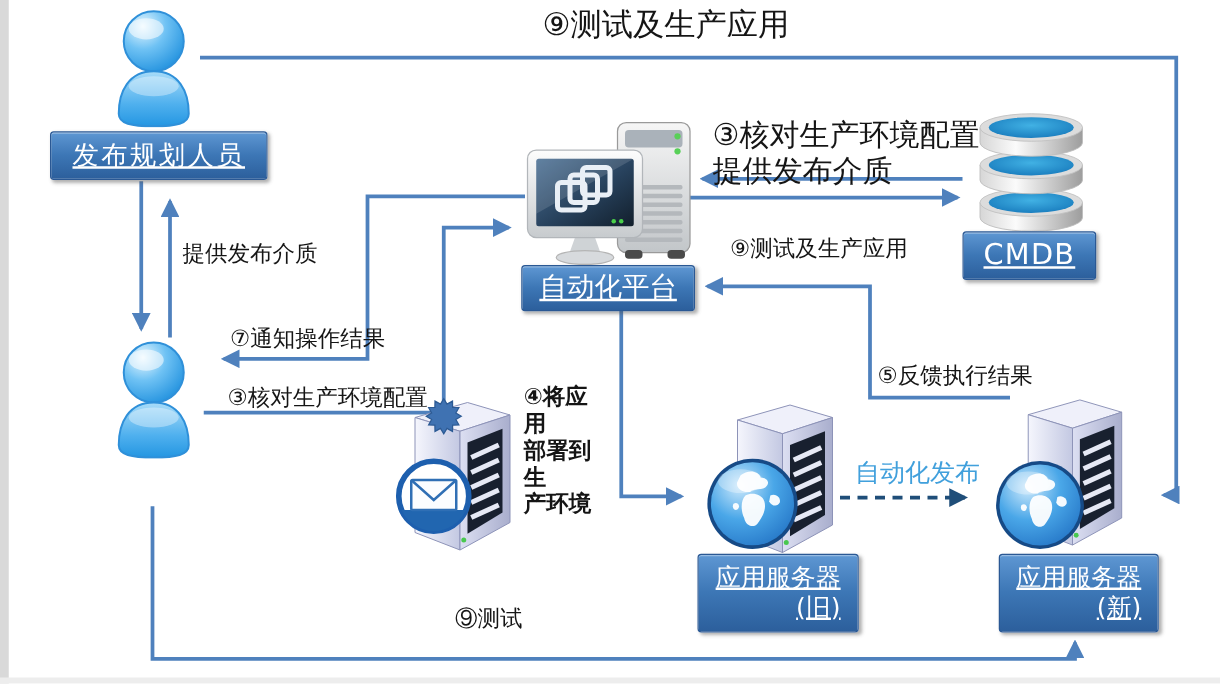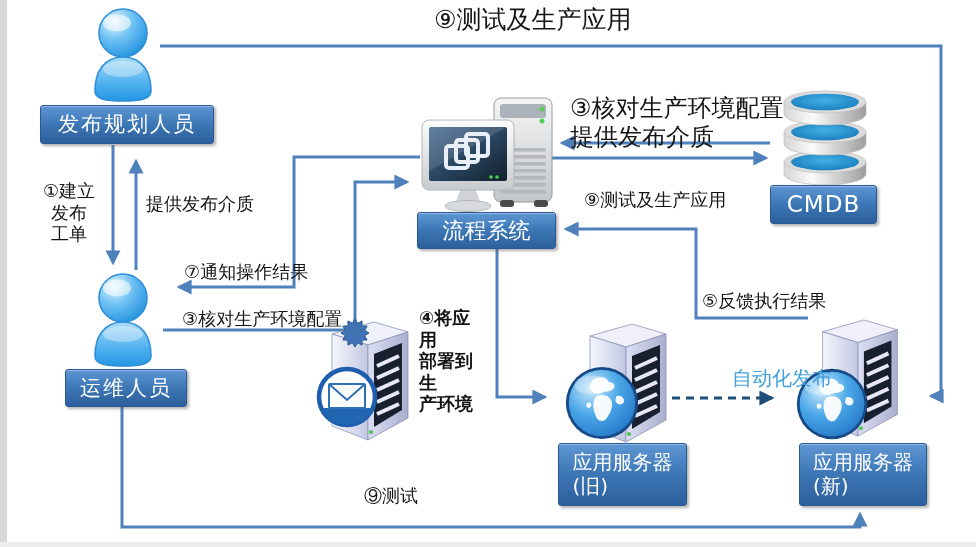--- a/index.html
+++ b/index.html
@@ -2,24 +2,24 @@
 <html><head>
 <meta charset="utf-8">
 <style>
   html,body{margin:0;padding:0;background:#fff;}
   .canvas{position:relative;width:976px;height:547px;background:#ffffff;overflow:hidden;
           font-family:"DejaVu Sans","Liberation Sans",sans-serif;}
   .strip-left{position:absolute;left:0;top:0;width:7px;height:547px;background:#d9d9d9;}
   .strip-bottom{position:absolute;left:0;top:542px;width:976px;height:5px;background:#ededed;}
   .abs{position:absolute;}
   .node-label{position:absolute;display:flex;align-items:center;justify-content:center;
-      color:#fff;text-align:left;white-space:pre-line;line-height:1.18;
+      color:#fff;text-align:right;white-space:pre-line;line-height:1.18;
       background:linear-gradient(180deg,#5e97d3 0%,#3d77b6 48%,#2c5f9c 100%);
       border:1px solid #2a5894;border-radius:3px;
-      box-shadow:2px 2px 3px rgba(80,80,80,.45), inset 0 1px 0 rgba(255,255,255,.35);}
+      box-shadow:2px 2px 3px rgba(80,80,80,.45), inset 0 1px 0 rgba(255,255,255,.35);text-decoration:underline;}
   .edge-label{position:absolute;color:#151515;font-size:18px;line-height:1.2;white-space:pre-line;}
   svg{display:block;}
 </style>
 </head>
 <body>
 
 <div class="canvas">
 
   <svg width="0" height="0" style="position:absolute" aria-hidden="true">
     <defs>
@@ -203,36 +203,32 @@
     <use href="#sym-globe" x="12" y="45" width="76" height="76"></use>
   </svg>
 
   <svg class="abs" style="left:790px;top:316px" width="122" height="126">
     <use href="#sym-tower3d" x="16" y="0" width="104" height="122"></use>
     <use href="#sym-globe" x="5" y="51" width="74" height="74"></use>
   </svg>
 
   <div class="node-label" style="left:40px;top:105px;width:172px;height:37px;font-size:21px;letter-spacing:2px;">发布规划人员</div>
 
-  <div class="node-label" style="left:65px;top:369px;width:120px;height:36px;font-size:21px;letter-spacing:2px;">运维人员</div>
-
-  <div class="node-label" style="left:417px;top:212px;width:137px;height:35px;font-size:22px;">流程系统</div>
+
+  <div class="node-label" style="left:417px;top:212px;width:137px;height:35px;font-size:22px;">自动化平台</div>
 
   <div class="node-label" style="left:770px;top:185px;width:105px;height:37px;font-size:23px;letter-spacing:1px;">CMDB</div>
 
 
   <div class="node-label" style="left:558px;top:443px;width:127px;height:61px;font-size:20px;">应用服务器
 (旧)</div>
 
   <div class="node-label" style="left:799px;top:443px;width:126px;height:61px;font-size:20px;">应用服务器
 (新)</div>
 
-  <div class="edge-label" style="left:36px;top:180px;width:66px;text-align:center;">①建立
-发布
-工单</div>
 
   <div class="edge-label" style="left:146px;top:193px;">提供发布介质</div>
 
   <div class="edge-label" style="left:184px;top:261px;">⑦通知操作结果</div>
 
   <div class="edge-label" style="left:182px;top:308px;">③核对生产环境配置</div>
 
   <div class="edge-label" style="left:434px;top:5px;font-size:25px;">⑨测试及生产应用</div>
 
   <div class="edge-label" style="left:570px;top:94px;font-size:24px;">③核对生产环境配置
@@ -241,15 +237,15 @@
   <div class="edge-label" style="left:584px;top:189px;">⑨测试及生产应用</div>
 
   <div class="edge-label" style="left:702px;top:290px;">⑤反馈执行结果</div>
 
   <div class="edge-label" style="left:419px;top:307px;width:66px;font-weight:bold;">④将应用
 部署到生
 产环境</div>
 
   <div class="edge-label" style="left:364px;top:487px;font-family:Liberation Mono, monospace;">⑨测试</div>
 
-  <div class="edge-label" style="left:684px;top:366px;font-size:20px;color:#41a0dc;margin-left:48px;">自动化发布</div>
+  <div class="edge-label" style="left:684px;top:366px;font-size:20px;color:#41a0dc;">自动化发布</div>
 
 </div>
 
 </body></html>

